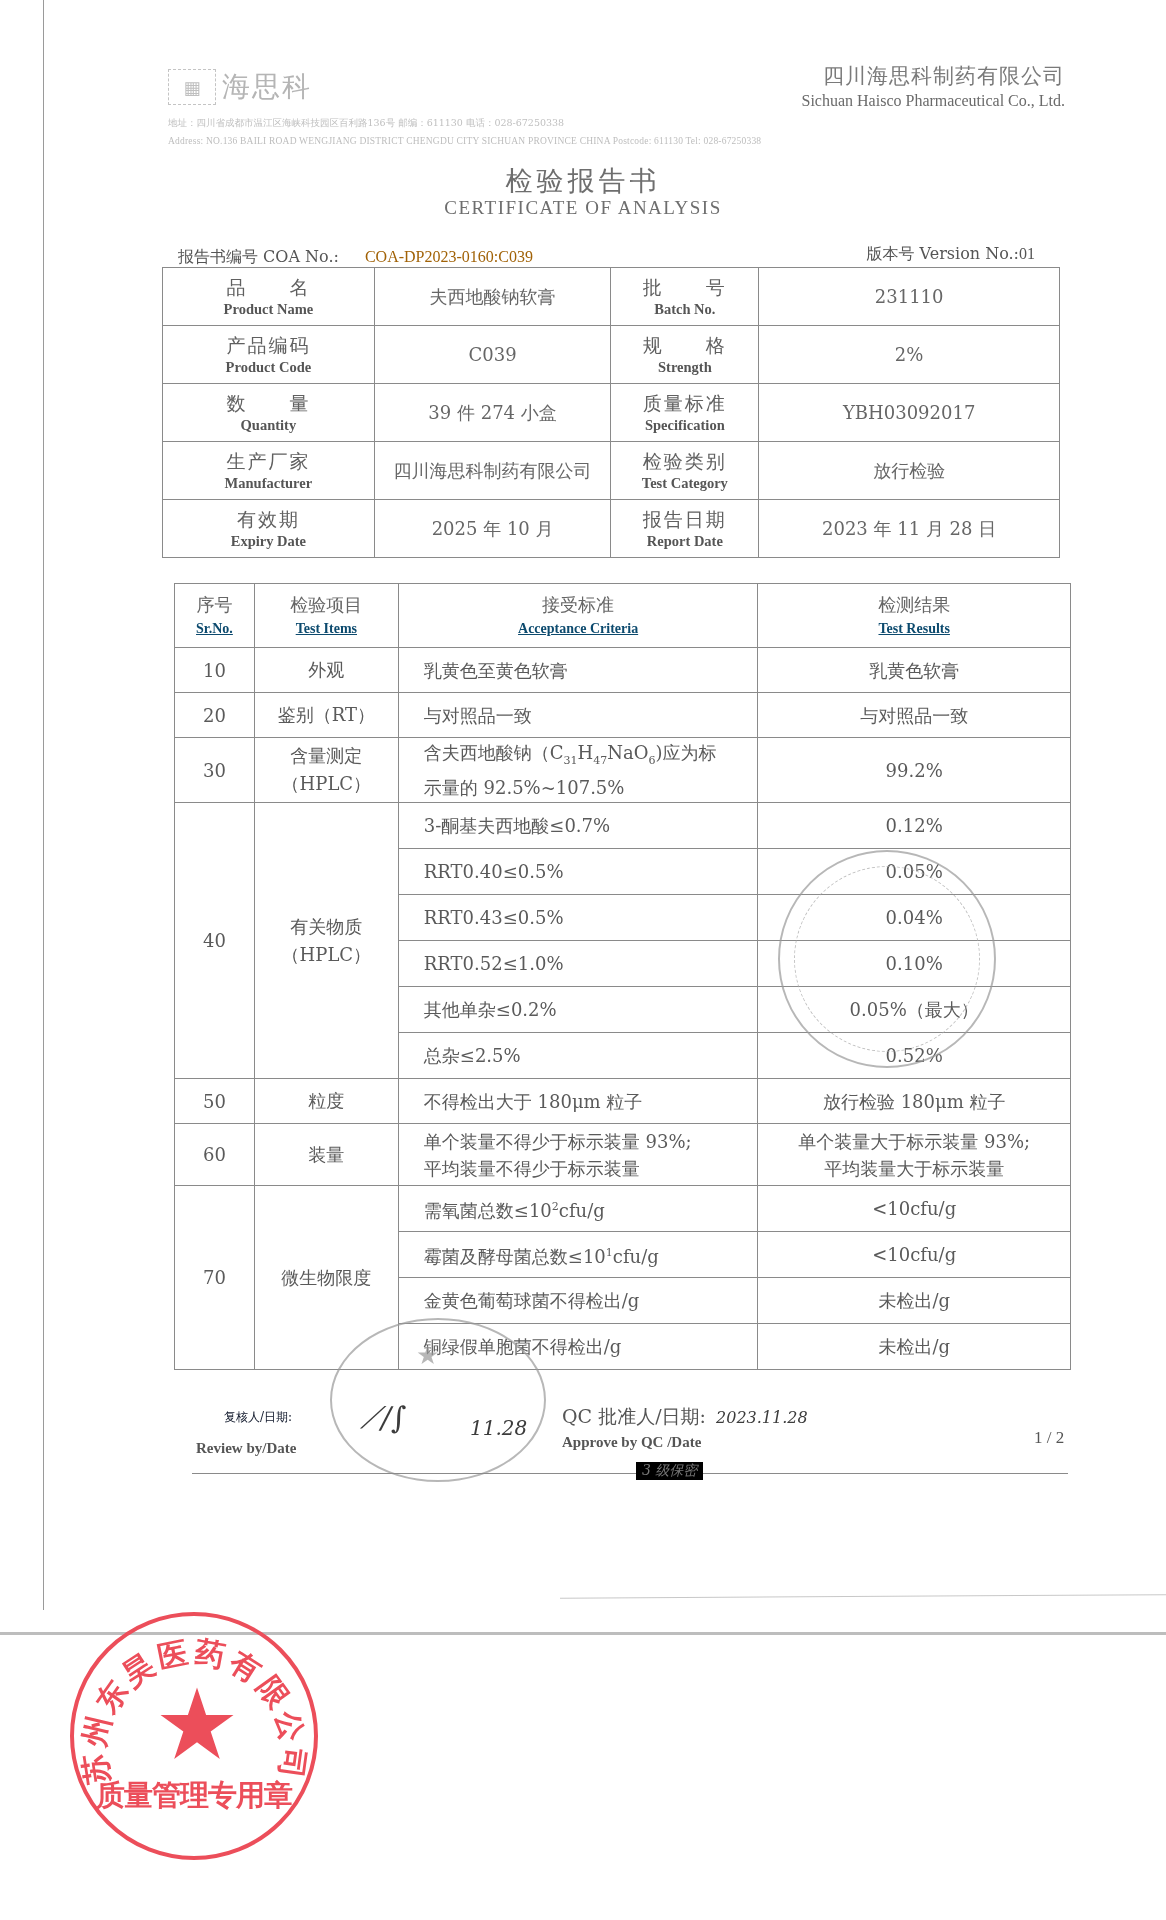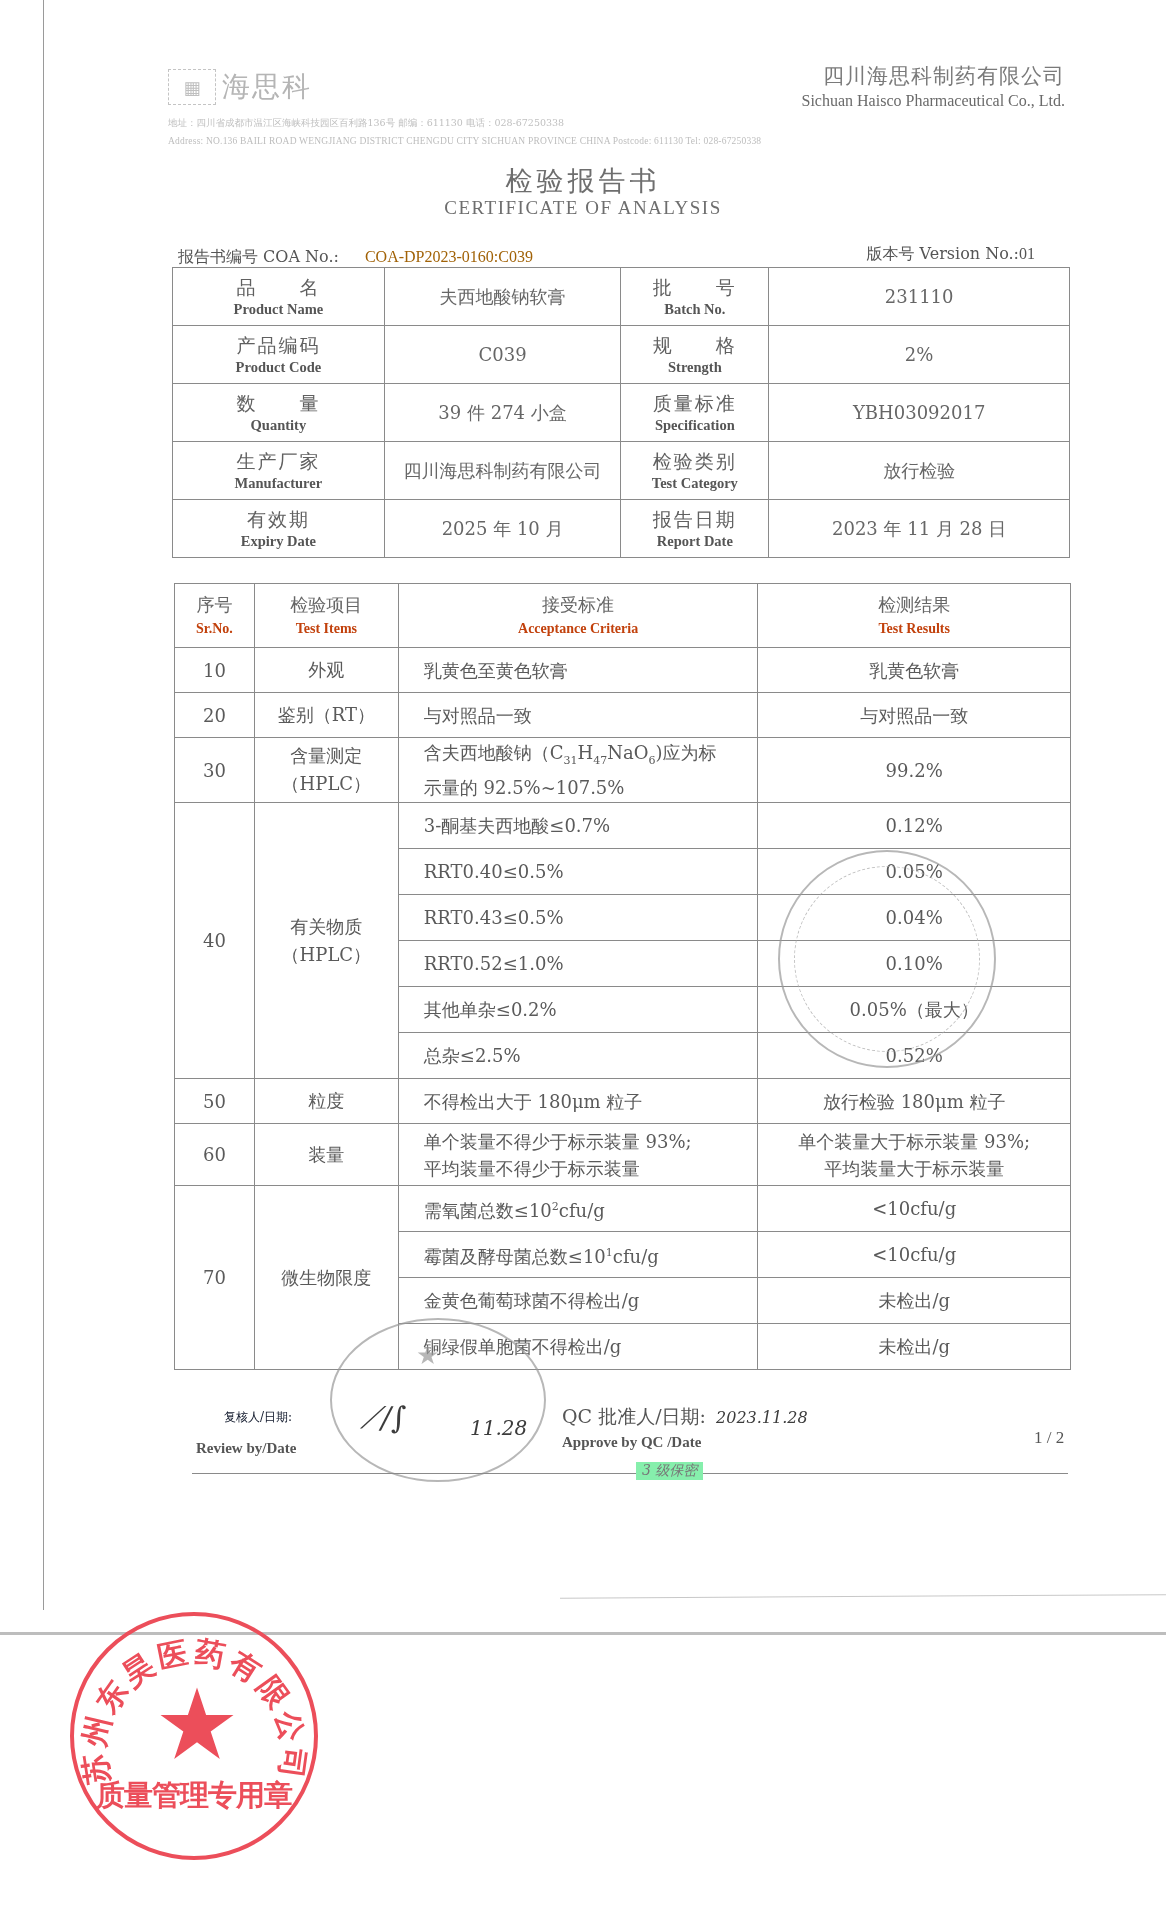--- a/index.html
+++ b/index.html
@@ -24,31 +24,31 @@
 
   .coa-line { left:178px; top:247px; font-size:16px; color:#555; white-space:nowrap; }
   .coa-line .val { margin-left:26px; font-family:"Liberation Serif", serif; color:#a16207; }
   .ver-line { right:131px; top:244px; font-size:16px; color:#555; white-space:nowrap; }
   .ver-line .val { font-family:"Liberation Serif", serif; }
 
   table { border-collapse:collapse; position:absolute; }
   td, th { border:1.5px solid #8a8a8a; text-align:center; vertical-align:middle; padding:0; font-weight:normal; color:#555; }
 
   
-  .info { left:172px; top:267px; width:898px; }
+  .info { left:162px; top:267px; width:898px; }
   .info td { height:57px; }
   .info .lbl-cn { font-size:19px; color:#606060; display:block; line-height:24px; letter-spacing:2px; }
   .info .lbl-en { font-size:14.5px; font-family:"Liberation Serif", serif; font-weight:bold; color:#555; display:block; line-height:20px; }
   .info .val { font-size:18px; color:#666; }
 
   
   .tests { left:174px; top:583px; width:897px; }
   .tests th { height:63px; }
   .tests .h-cn { font-size:18px; color:#666; display:block; line-height:26px; }
-  .tests .h-en { font-size:14px; font-family:"Liberation Serif", serif; font-weight:bold; color:#c2410c; display:block; line-height:22px; }
+  .tests .h-en { font-size:14px; font-family:"Liberation Serif", serif; font-weight:bold; color:#0c4a6e; display:block; line-height:22px;text-decoration:underline; }
   .tests td { font-size:18px; color:#5a5a5a; }
   .tests td.crit { text-align:left; padding-left:25px; line-height:27px; }
   .tests td.res { line-height:27px; }
   .tests td.item { line-height:28px; }
   sub, sup { font-size:11px; }
 
   
   .seal-grey { border-radius:50%; border:2px solid #9a9a9a; opacity:0.7; }
   .seal-grey-inner { border-radius:50%; border:1px dashed #a8a8a8; position:absolute; }
   .seal-grey-text { position:absolute; font-size:15px; color:#9a9a9a; letter-spacing:2px; }
@@ -58,21 +58,21 @@
   .seal-red .bottom-text { position:absolute; left:0; right:0; top:160px; text-align:center; font-size:29px; font-weight:bold; color:#ec4e5a; letter-spacing:-1px; font-family:"DejaVu Sans", sans-serif; }
   .seal-red .star { position:absolute; left:84px; top:70px; width:78px; height:76px; }
 
   
   .sig-review-cn { left:196px; top:1409px; font-size:12px; color:#0f172a;margin-left:28px; }
   .sig-review-en { left:196px; top:1440px; font-size:15px; font-weight:bold; font-family:"Liberation Serif", serif; color:#555; }
   .sig-qc-cn { left:562px; top:1404px; font-size:19px; color:#555; white-space:nowrap; }
   .sig-qc-en { left:562px; top:1434px; font-size:15px; font-weight:bold; font-family:"Liberation Serif", serif; color:#555; }
   .page-num { left:1034px; top:1428px; font-size:17px; color:#555; font-family:"Liberation Serif", serif; }
   .footer-line { left:192px; top:1473px; width:876px; height:1px; background:#8a8a8a; }
-  .classification { left:636px; top:1462px; font-size:14px; color:#777; background:#86efac; padding:0 6px; font-style:italic; }
+  .classification { left:636px; top:1462px; font-size:14px; color:#777; background:#000000; padding:0 6px; font-style:italic; }
   .handwriting { font-family:"DejaVu Serif", serif; font-style:italic; color:#3c3c3c; }
 </style>
 </head>
 <body>
 
 <div class="abs page-border-left"></div>
 <div class="abs page-bottom-faint"></div>
 <div class="abs scan-divider"></div>
 
 <div class="abs logo">

